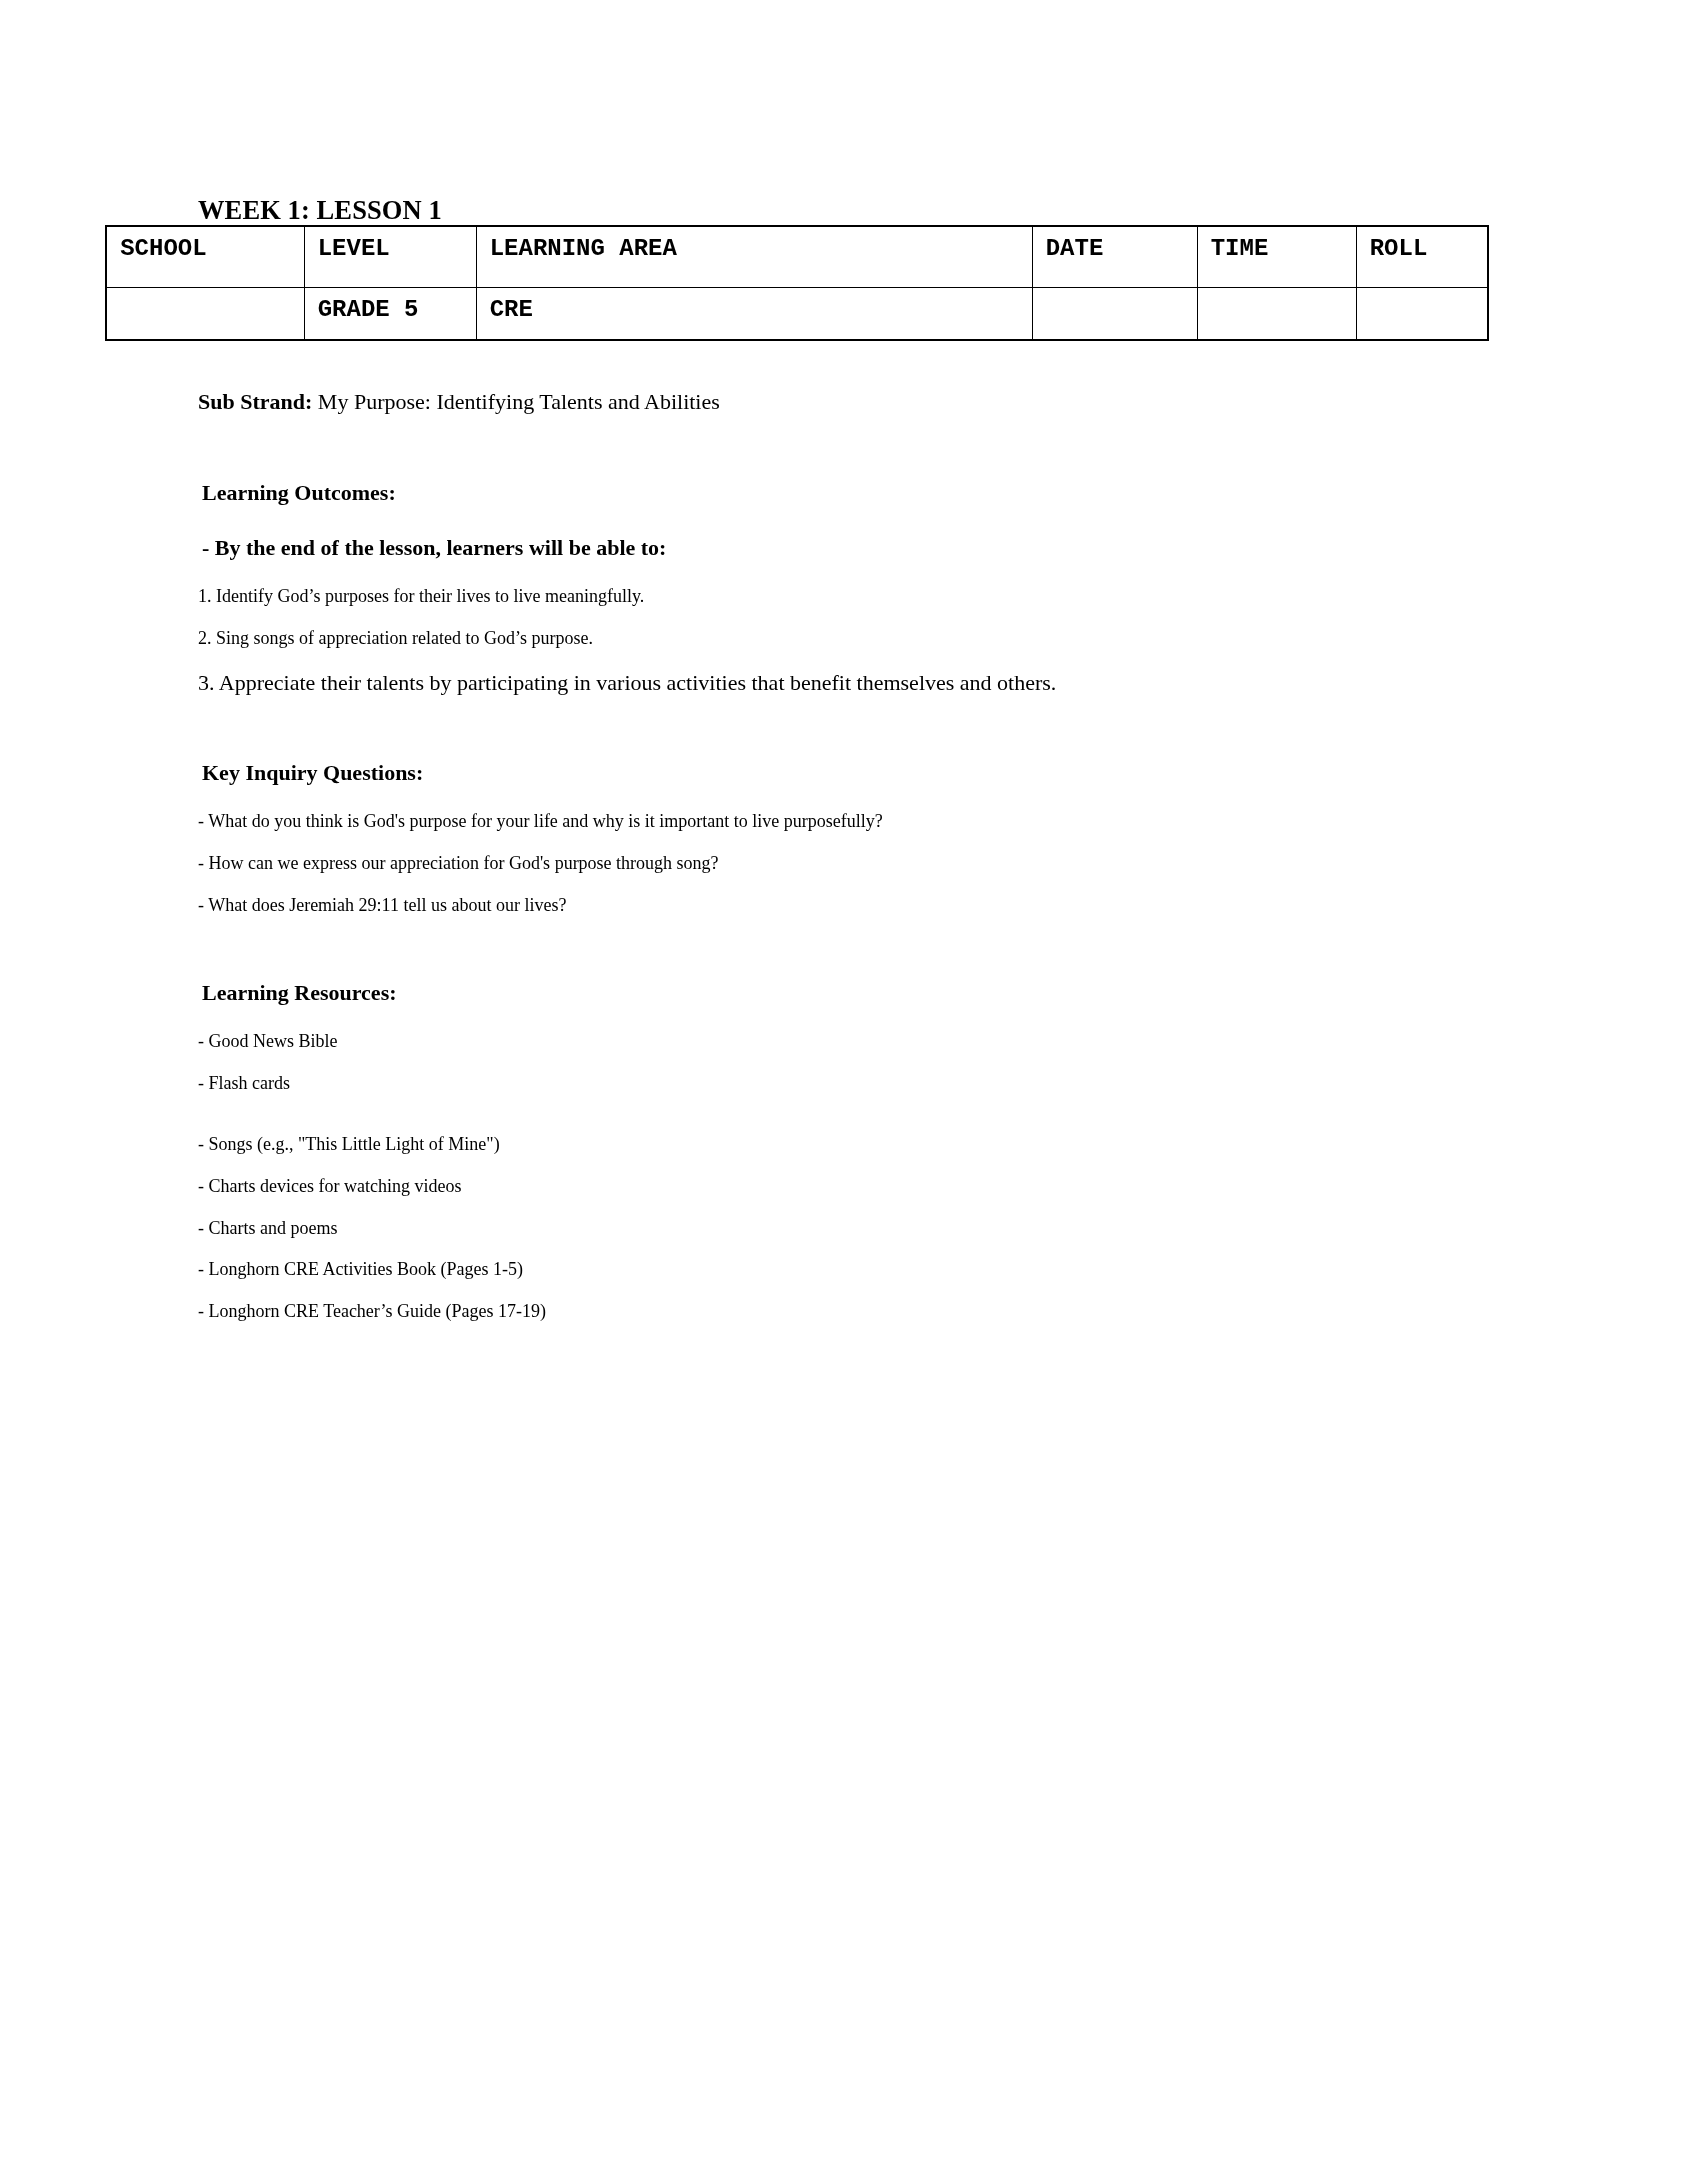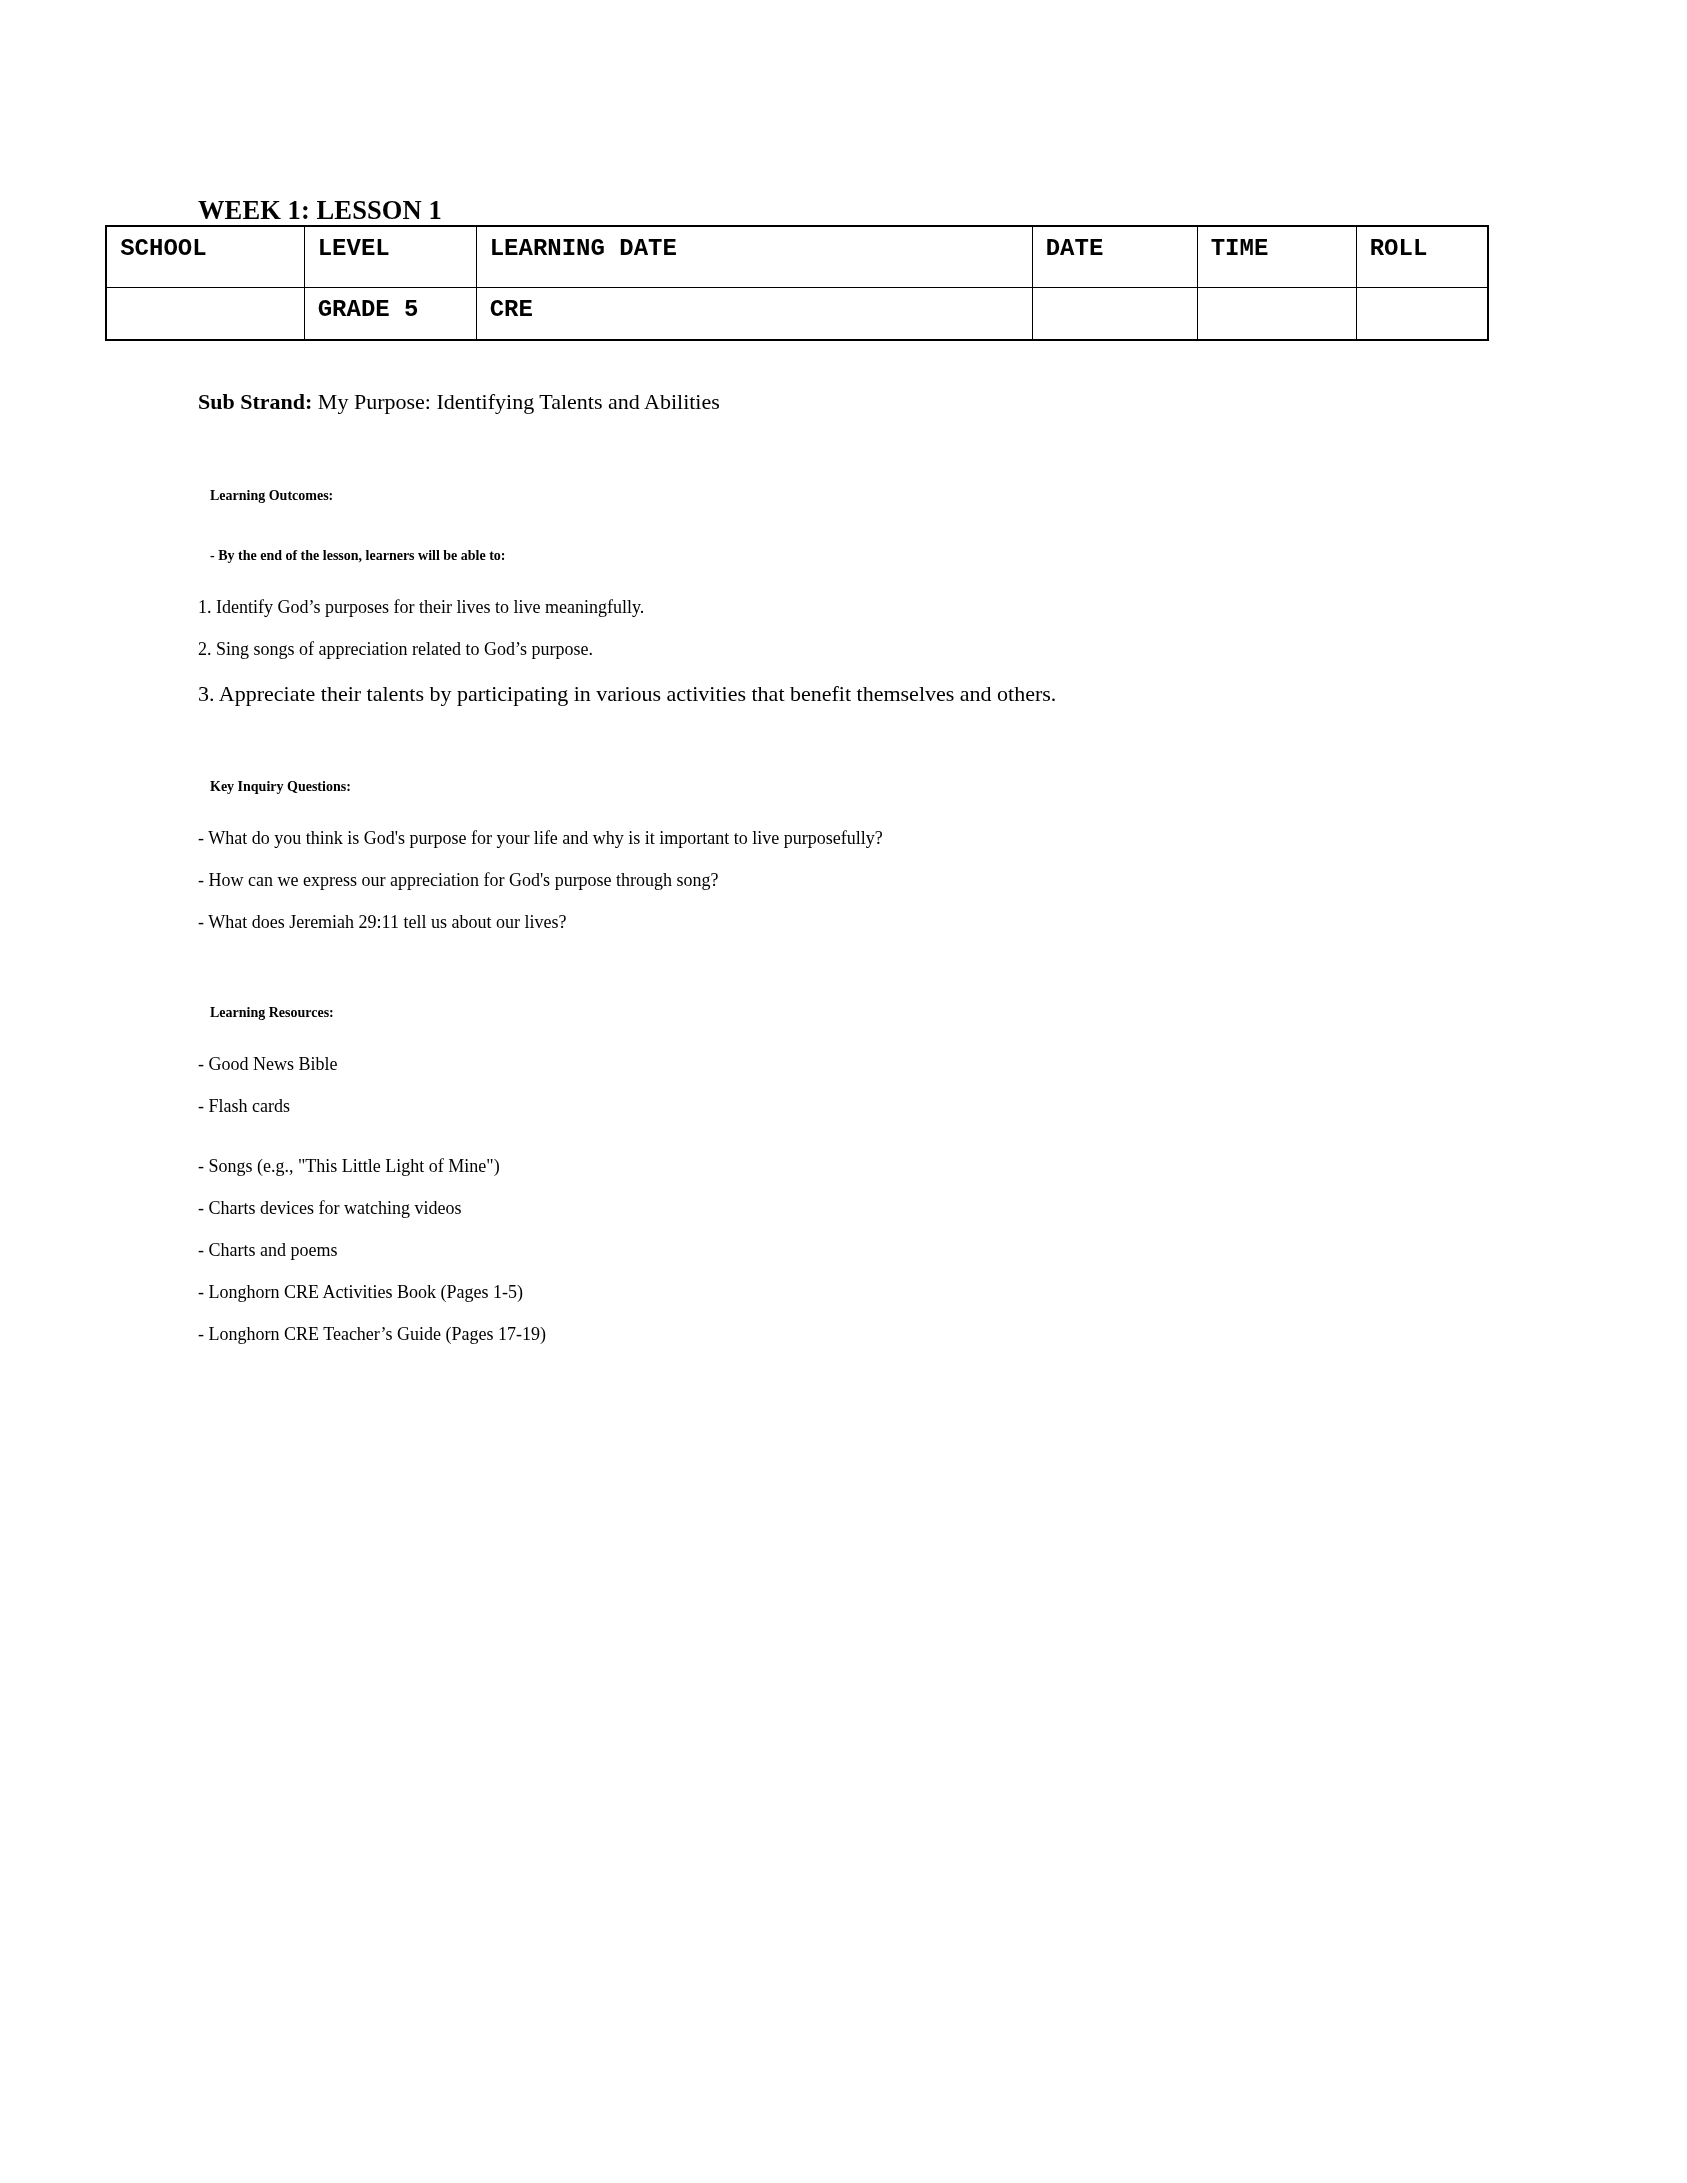--- a/index.html
+++ b/index.html
@@ -73,24 +73,24 @@
   .spacer-lg { height: 58px; }
 
   .field-line {
     font-size: 22px;
     line-height: 1.30;
     margin: 0;
   }
   .field-line .label { font-weight: bold; }
 
   .section-head {
-    font-size: 14px;
+    font-size: 22px;
     font-weight: bold;
     line-height: 1.30;
-    margin: 12px;
+    margin: 4px;
   }
 
   .list-line {
     font-size: 18px;
     line-height: 1.30;
     margin: 0;
   }
 
   .wrap-para {
     font-size: 22px;
@@ -106,21 +106,21 @@
   <div class="content">
 
     <h1 class="doc-title">WEEK 1: LESSON 1</h1>
 
     <div class="info-table-wrap">
       <table class="info-table">
         <tbody>
           <tr class="header-row">
             <td class="col-school">SCHOOL</td>
             <td class="col-level">LEVEL</td>
-            <td class="col-area">LEARNING DATE</td>
+            <td class="col-area">LEARNING AREA</td>
             <td class="col-date">DATE</td>
             <td class="col-time">TIME</td>
             <td class="col-roll">ROLL</td>
           </tr>
           <tr class="data-row">
             <td class="col-school"></td>
             <td class="col-level">GRADE 5</td>
             <td class="col-area">CRE</td>
             <td class="col-date"></td>
             <td class="col-time"></td>

